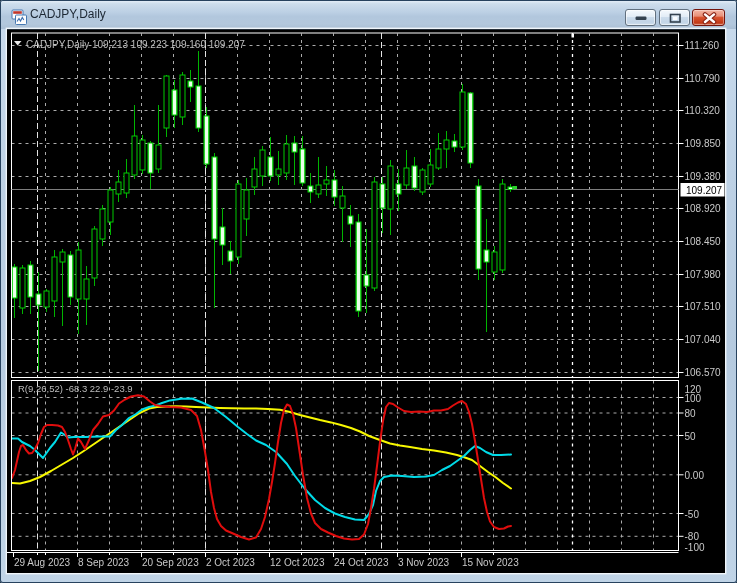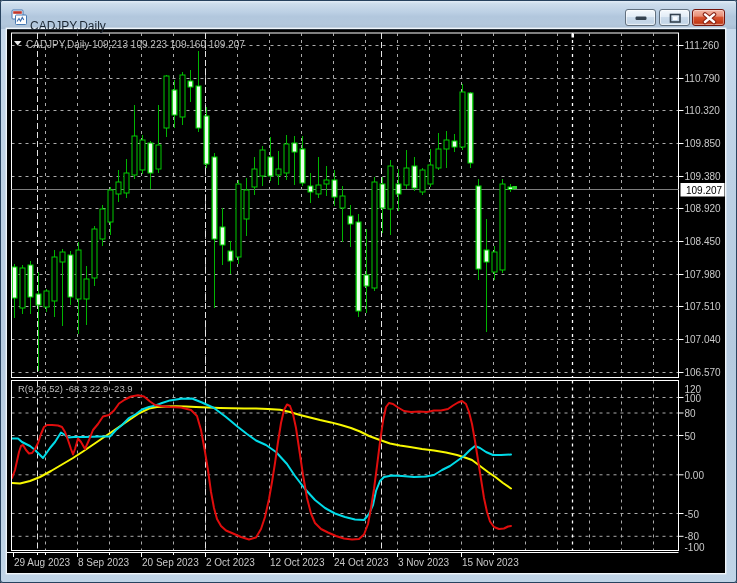--- a/index.html
+++ b/index.html
@@ -3,21 +3,21 @@
 *{margin:0;padding:0;box-sizing:border-box}
 html,body{width:737px;height:583px;overflow:hidden;background:#16293c;
 font-family:"Liberation Sans",sans-serif}
 #win{position:absolute;left:0;top:0;width:737px;height:583px;border-radius:3px;
 background:linear-gradient(180deg,#c9dbed 0%,#bdd1e5 30%,#b5cadf 60%,#c0d4e7 100%);
 box-shadow:inset 0 0 0 1px #27425e}
 #client{position:absolute;left:7px;top:28.5px;width:718px;height:544.5px;background:linear-gradient(180deg,#2e3a46 0%,#11151a 2px,#000 5px);
 box-shadow:0 0 0 1.4px #f0f6fb}
 #tbar{position:absolute;left:1px;top:1px;width:735px;height:27.5px;border-radius:2px 2px 0 0;
 background:linear-gradient(180deg,#e3edf7 0%,#cdddec 10%,#bcd0e4 40%,#b2c7dd 55%,#b3c8dd 82%,#a9bed4 100%)}
-#ttl{position:absolute;left:30px;top:12px;height:29px;line-height:29px;font-size:12px;color:#1c2733}
+#ttl{position:absolute;left:30px;top:0;height:29px;line-height:29px;font-size:12px;color:#1c2733}
 .btn{position:absolute;top:9px;height:17px;border-radius:3px;border:1px solid #61707f;box-shadow:inset 0 0 0 1px rgba(255,255,255,.55)}
 #bmin{left:625px;width:31px;background:linear-gradient(180deg,#f4f9fd 0%,#e2ecf6 45%,#ccdcec 50%,#c2d4e6 80%,#d0e0ee 100%)}
 #bmax{left:658.5px;width:31px;background:linear-gradient(180deg,#f4f9fd 0%,#e2ecf6 45%,#ccdcec 50%,#c2d4e6 80%,#d0e0ee 100%)}
 #bcls{left:691.5px;width:33px;border-color:#74150c !important;box-shadow:inset 0 0 0 1px rgba(255,255,255,.35);
 background:linear-gradient(180deg,#f4b6a4 0%,#e8917a 40%,#d8532f 50%,#c23a18 85%,#d06c4e 100%)}
 .ic{position:absolute;left:0;top:0;width:100%;height:100%}
 </style></head>
 <body>
 <div id="win"></div>
 <div id="tbar"></div>

